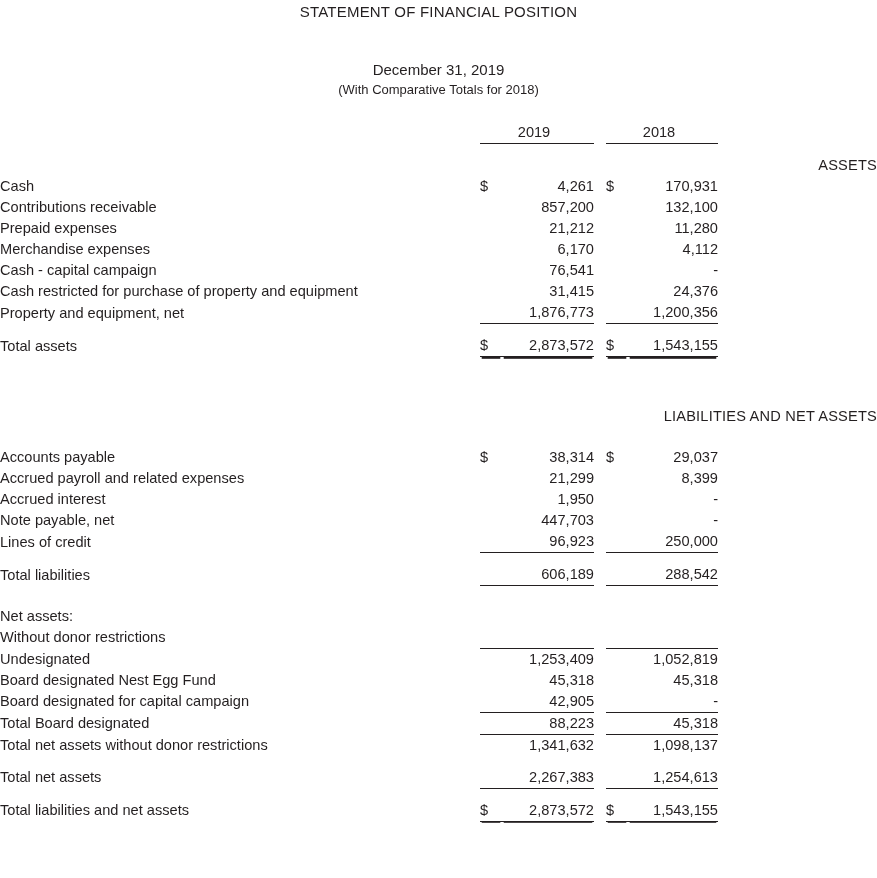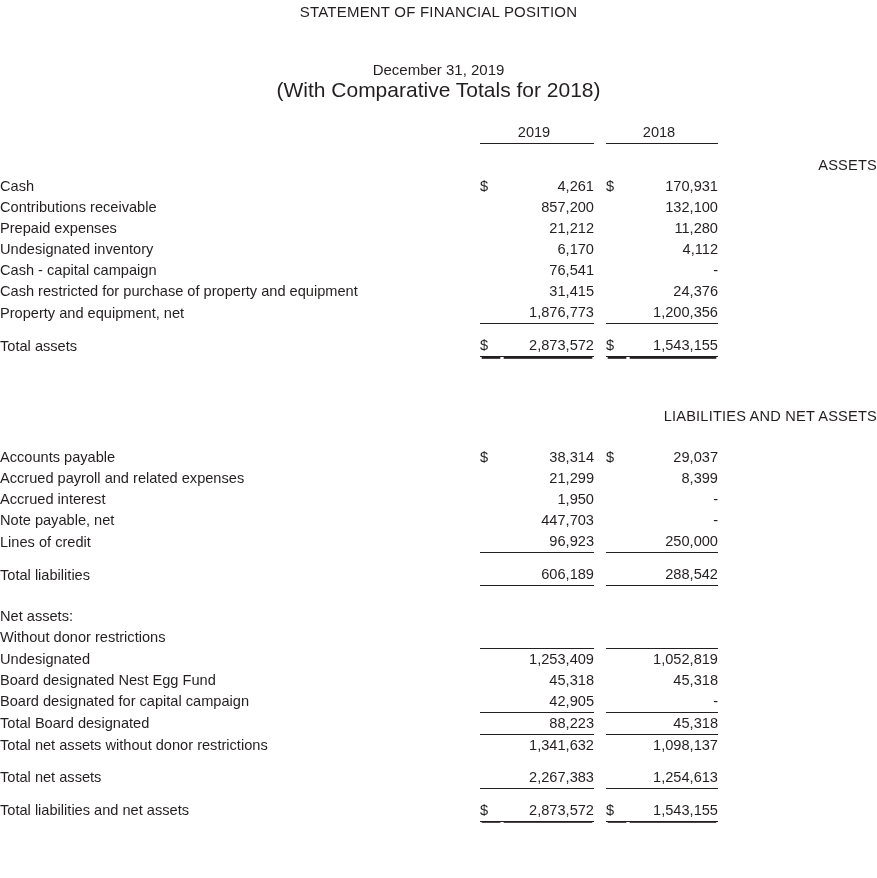--- a/index.html
+++ b/index.html
@@ -30,21 +30,21 @@
     font-size: 15px;
     letter-spacing: 0.2px;
     line-height: 20px;
   }
   .doc-date {
     font-size: 15px;
     line-height: 20px;
     margin-top: 38px;
   }
   .doc-subdate {
-    font-size: 21px;
+    font-size: 13px;
     line-height: 20px;
   }
 
   
   table.fin {
     border-collapse: collapse;
     width: 877px;
     table-layout: fixed;
     margin-top: 22px;
   }
@@ -158,21 +158,21 @@
         <td class="ind0">Prepaid expenses</td>
         <td></td>
         <td class="cur"></td>
         <td class="val">21,212</td>
         <td></td>
         <td class="cur"></td>
         <td class="val">11,280</td>
         <td></td>
       </tr>
       <tr>
-        <td class="ind0">Undesignated inventory</td>
+        <td class="ind0">Merchandise expenses</td>
         <td></td>
         <td class="cur"></td>
         <td class="val">6,170</td>
         <td></td>
         <td class="cur"></td>
         <td class="val">4,112</td>
         <td></td>
       </tr>
       <tr>
         <td class="ind0">Cash - capital campaign</td>

